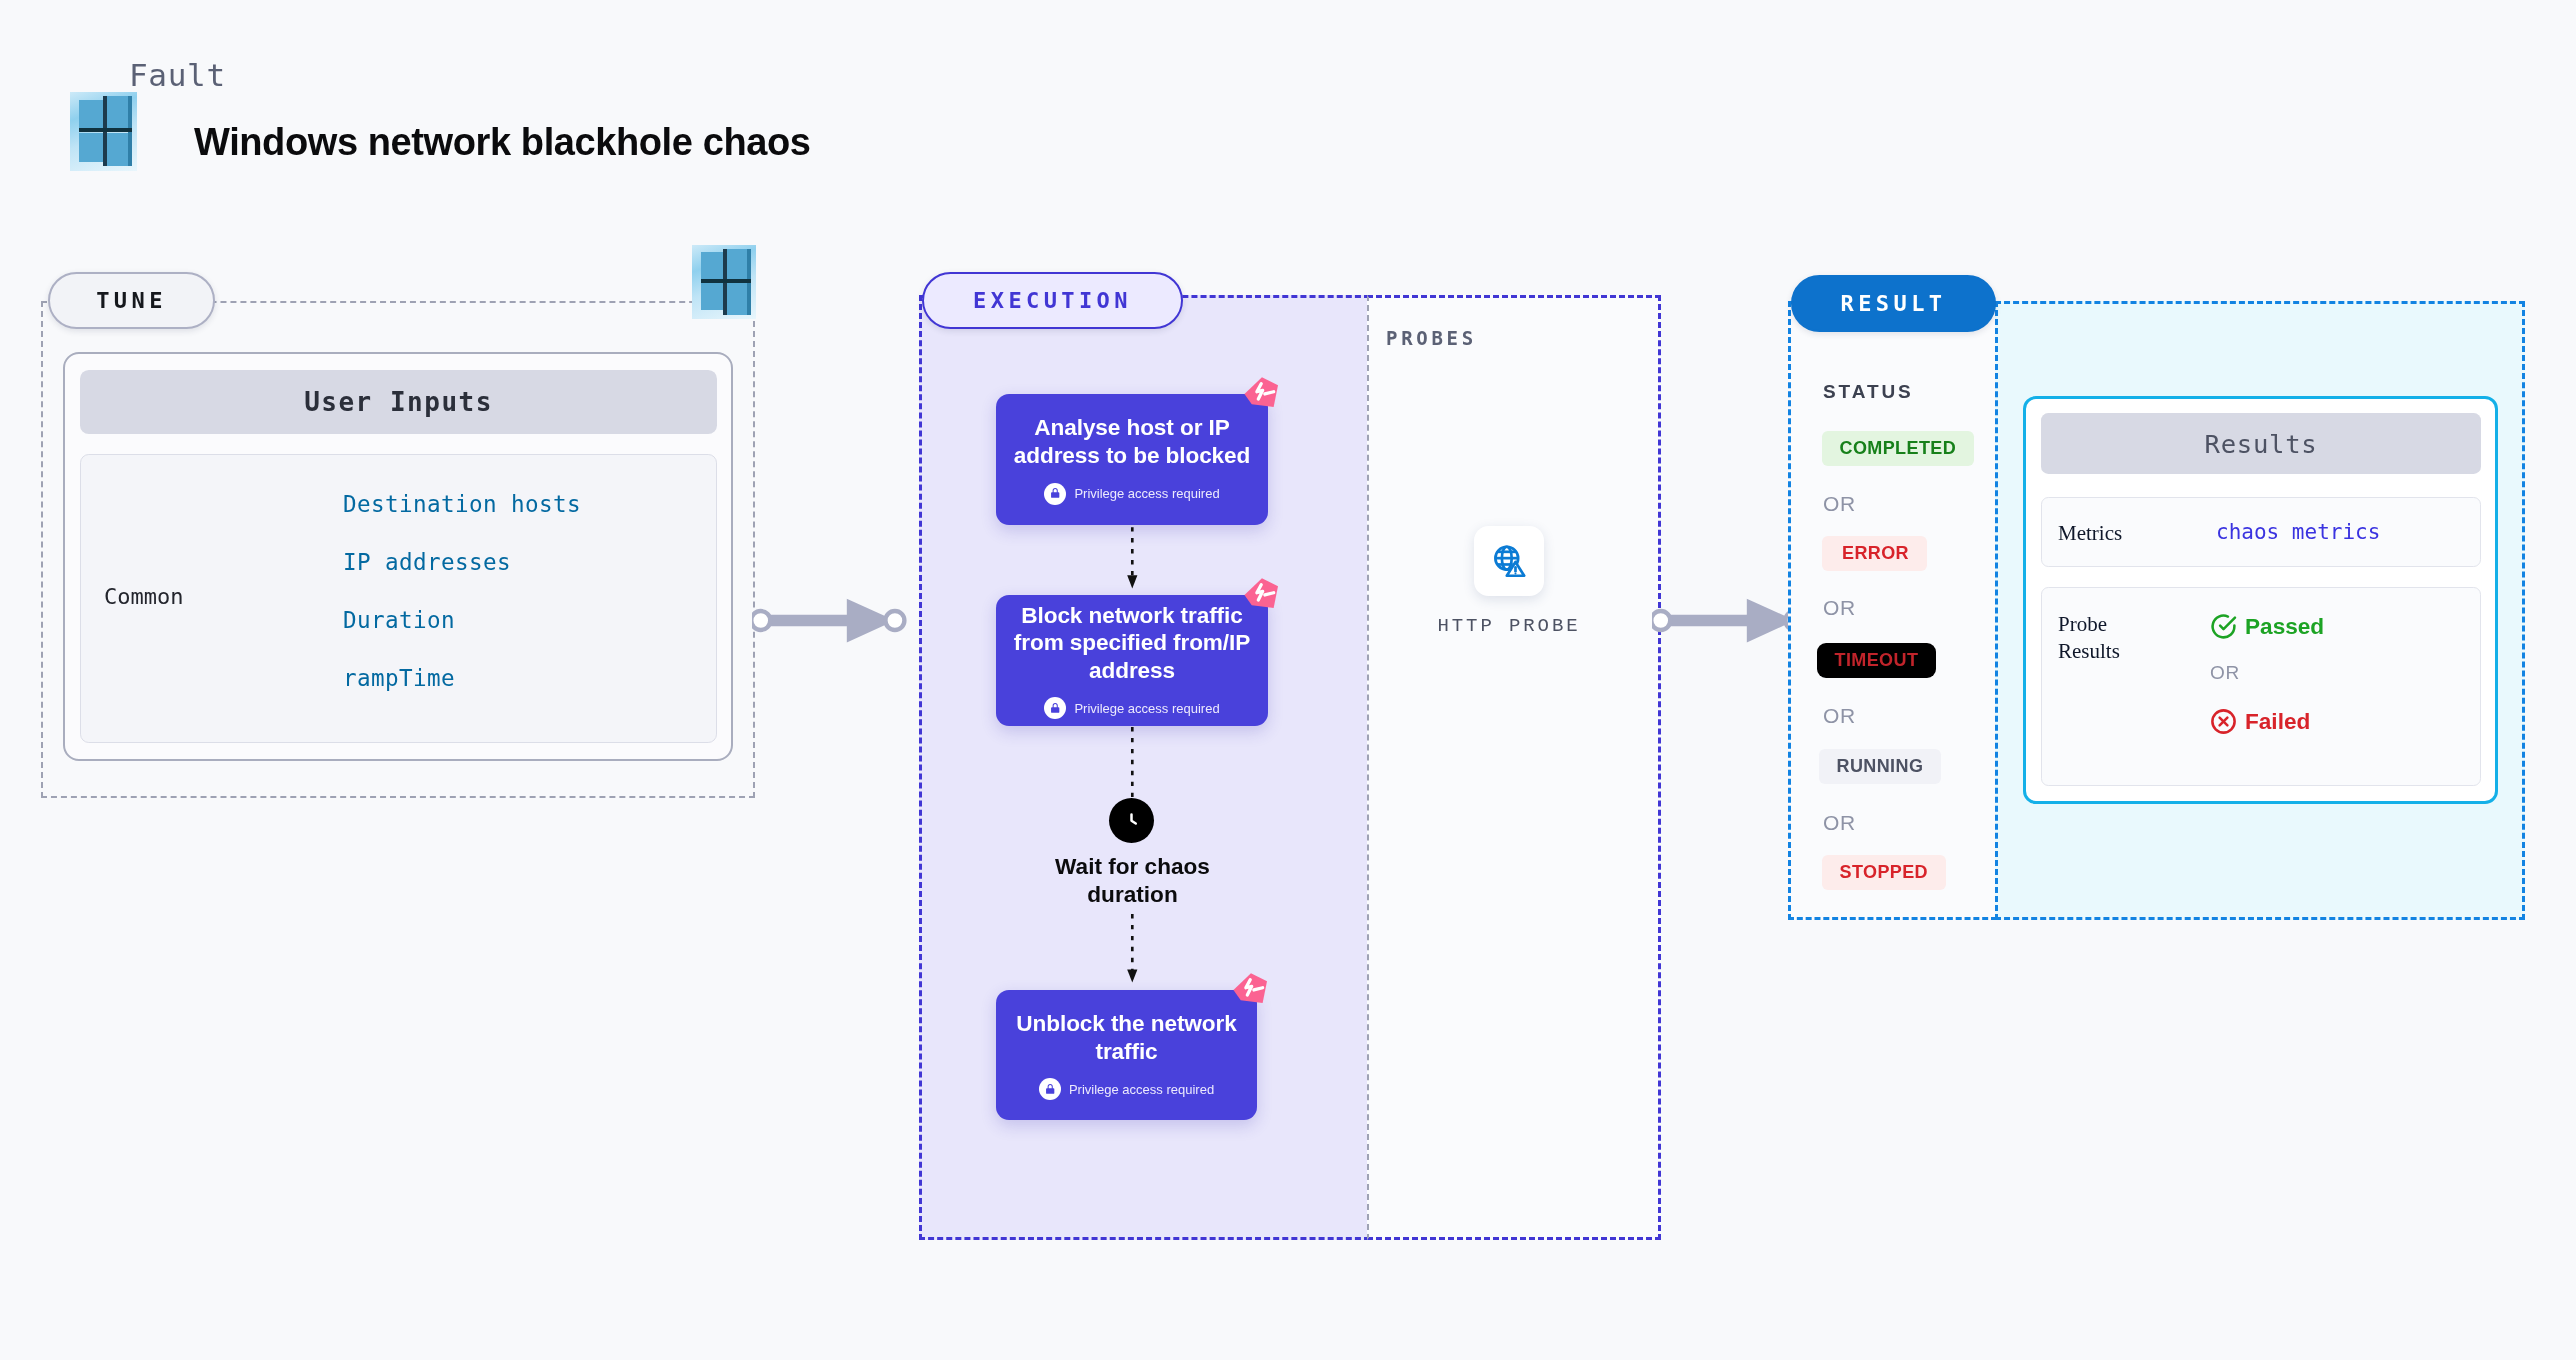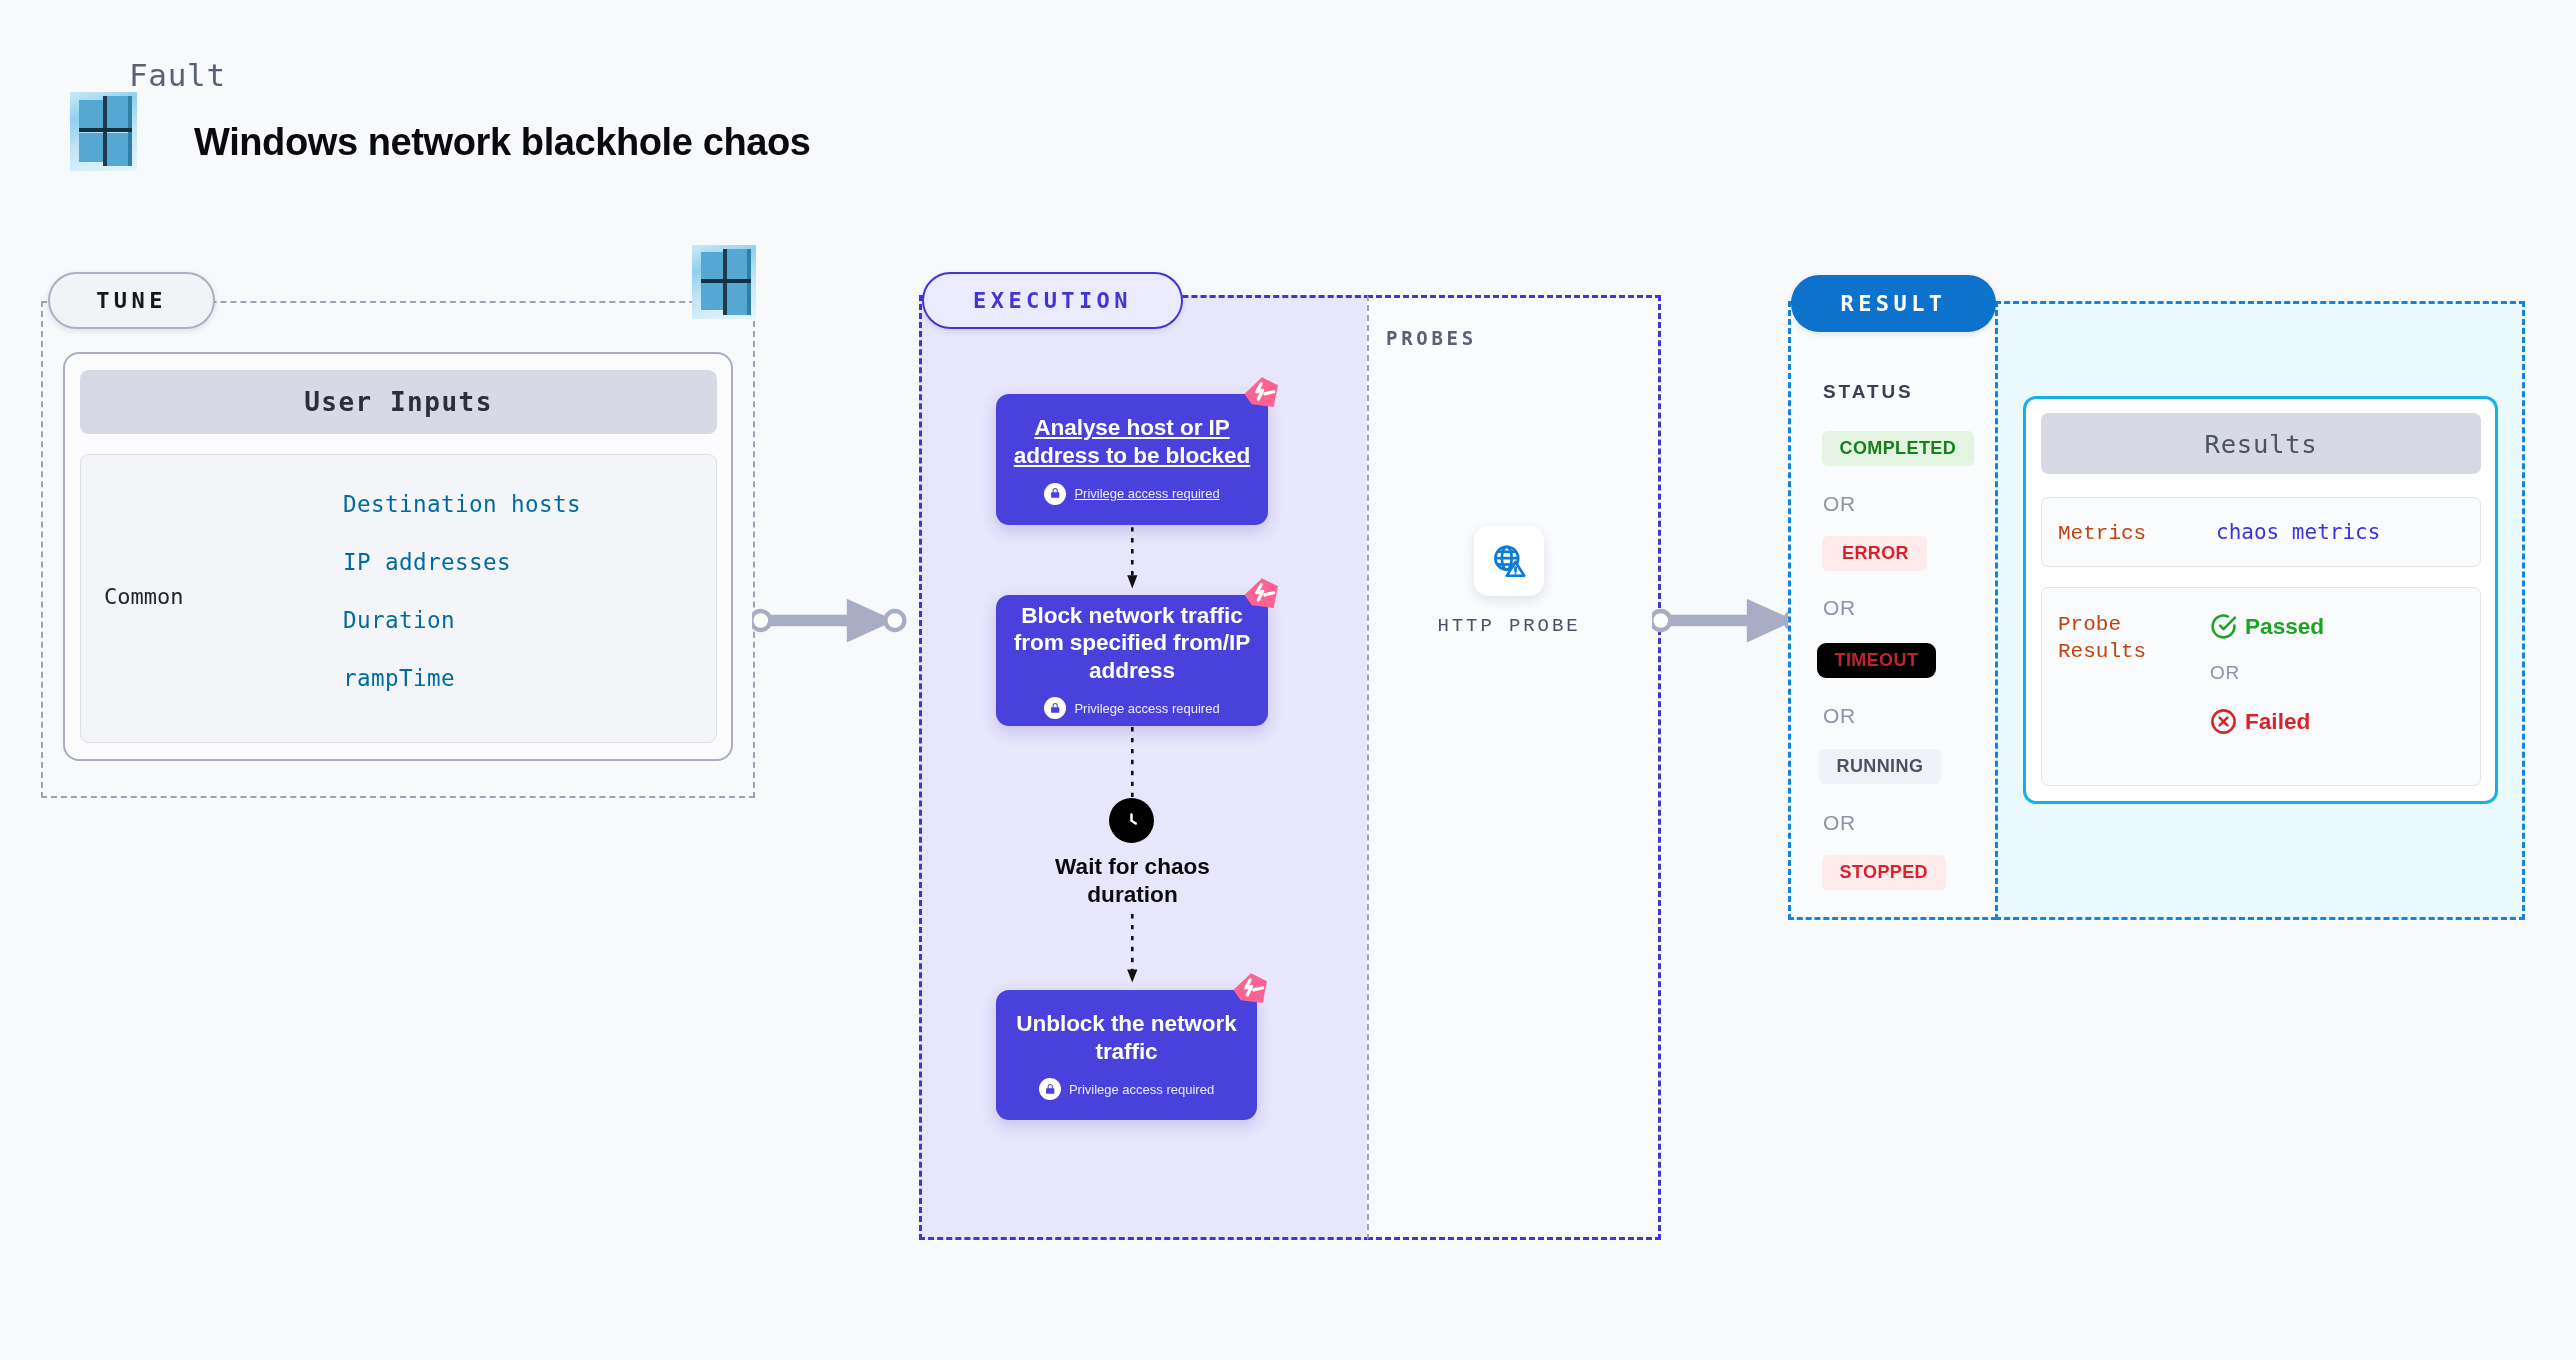--- a/index.html
+++ b/index.html
@@ -161,22 +161,22 @@
     display: flex; align-items: center; justify-content: center;
     font-family: "DejaVu Sans Mono", monospace;
     font-size: 25.6px; color: #4d5263; letter-spacing: 0.7px;
   }
   .out-row {
     position: absolute; background: #fafbfd;
     border: 1.5px solid #e2e4ec; border-radius: 7.3px;
   }
   .out-key {
     position: absolute;
-    font-family: Liberation Mono, monospace;
-    font-size: 21px; color: #c2410c; line-height: 1.3;
+    font-family: Liberation Serif, serif;
+    font-size: 21px; color: #0f172a; line-height: 1.3;
   }
   .out-val {
     position: absolute;
     font-family: "DejaVu Sans Mono", monospace;
     font-size: 21px; color: #3a33e0;
   }
   .pr-item {
     position: absolute; display: flex; align-items: center; gap: 7px;
     font-size: 22.6px; font-weight: 700;
   }
@@ -243,21 +243,21 @@
     <circle cx="12" cy="50" r="13" fill="#ffffff" stroke="#a9adc4" stroke-width="6"></circle>
     <circle cx="196" cy="50" r="13" fill="#ffffff" stroke="#a9adc4" stroke-width="6"></circle>
   </svg>
 
   <div class="frame frame-exec" style="left:919px;top:295px;width:451px;height:945px;"></div>
 
   <div class="pill pill-exec" style="left:922px;top:272px;width:261px;height:57px;font-size:22px;">
     <span>EXECUTION</span>
   </div>
 
-  <div class="node" style="left:996px;top:394px;width:272px;height:131px;text-decoration:underline;">
+  <div class="node" style="left:996px;top:394px;width:272px;height:131px;">
     <div class="node-title">Analyse host or IP address to be blocked</div>
     <div class="node-priv">
       <span class="lockwrap">
         <svg width="12.4" height="12.4" viewBox="0 0 24 24">
             <path d="M7 10V7a5 5 0 0110 0v3h1.2A1.8 1.8 0 0120 11.8v7.4A1.8 1.8 0 0118.2 21H5.8A1.8 1.8 0 014 19.2v-7.4A1.8 1.8 0 015.8 10H7zm2 0h6V7a3 3 0 10-6 0v3z" fill="#4941db"></path>
           </svg>
       </span>
       <span>Privilege access required</span>
     </div>
     <svg class="litmus" style="right:-13px;top:-19px;" viewBox="0 0 56 48">

